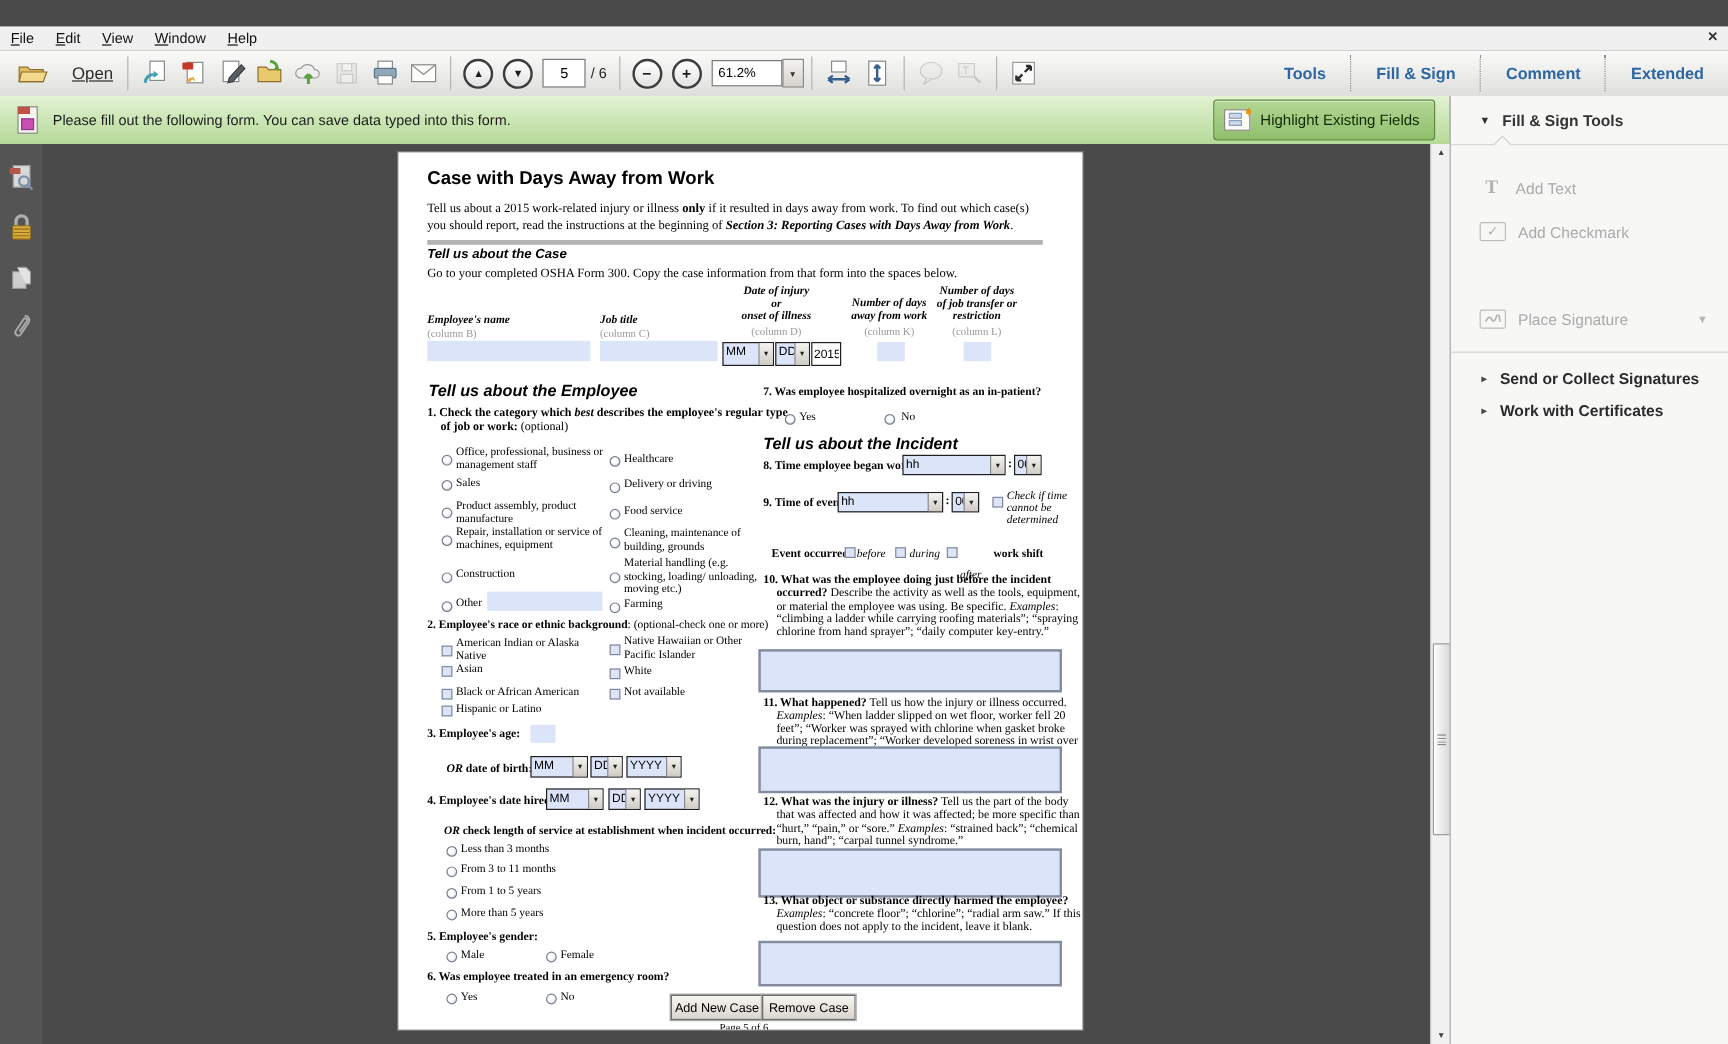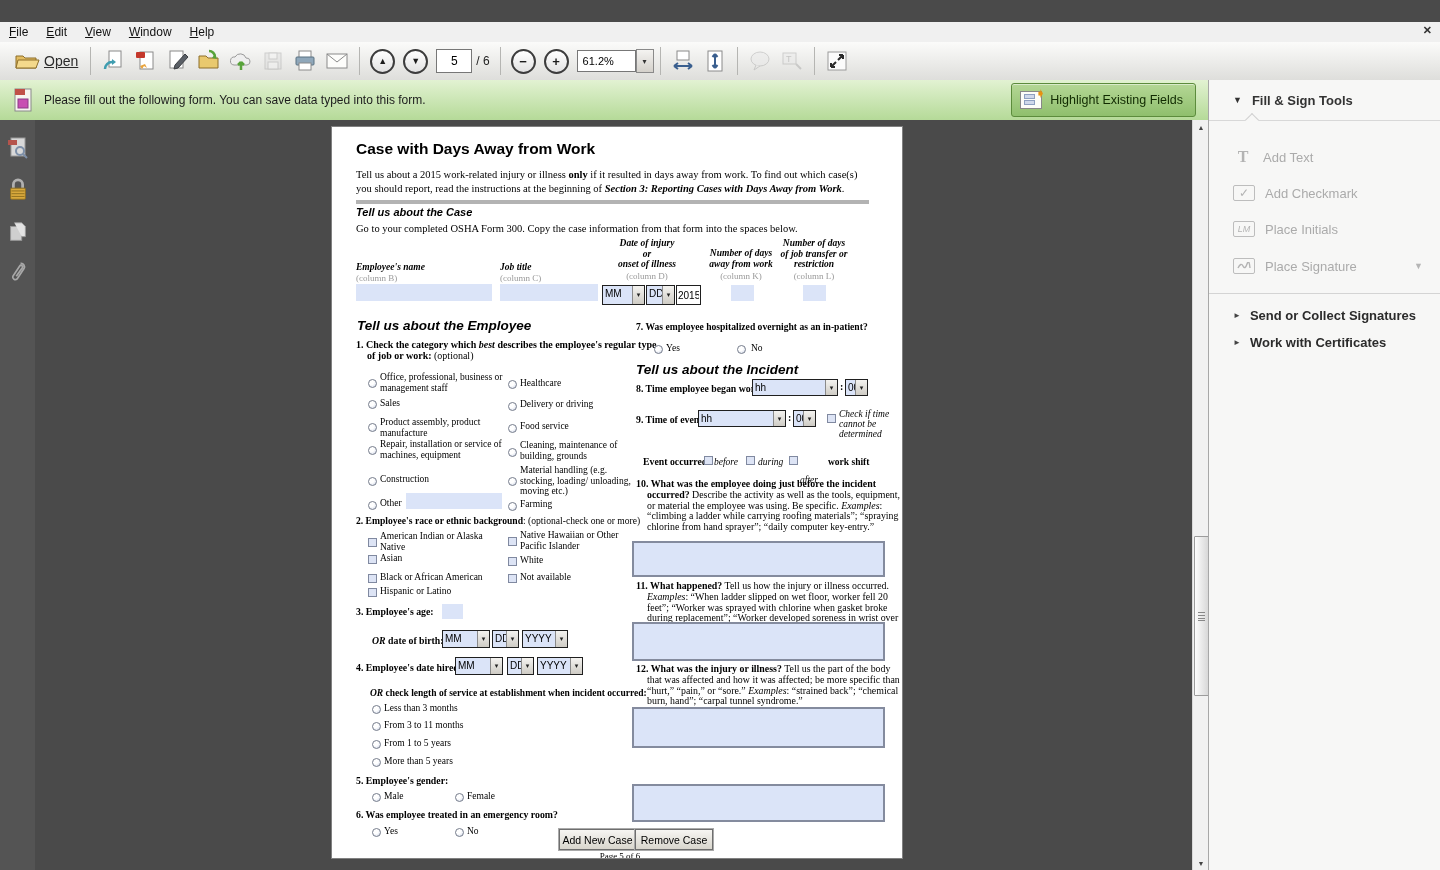--- a/index.html
+++ b/index.html
@@ -28,21 +28,21 @@
   .tsep{width:1px;height:28px;background:#b5b5b2;margin:0 6px;}
   .ticon{width:26px;height:26px;display:flex;align-items:center;justify-content:center;margin:0 3px;}
   .ticon.disabled{opacity:.4;}
   .circlebtn{width:21px;height:21px;border:2px solid #3c3c3c;border-radius:50%;display:flex;align-items:center;justify-content:center;font-size:9px;color:#1c1c1c;background:linear-gradient(#ffffff,#e2e2e2);margin:0 4px;}
   .circlebtn.sign{font-size:13px;font-weight:bold;}
   #page-input{width:30px;height:20px;border:1px solid #777;text-align:center;font-size:12px;font-family:"Liberation Sans",sans-serif;margin:0 4px;background:#fff;}
   .slashlabel{font-size:12px;color:#222;margin-right:4px;}
   #zoom-box{width:52px;height:20px;border:1px solid #777;background:#fff;font-size:11px;display:flex;align-items:center;padding-left:5px;margin-left:4px;}
   #zoom-dd{width:16px;height:22px;border:1px solid #8a8a8a;background:linear-gradient(#f4f3f1,#d4d1cb);display:flex;align-items:center;justify-content:center;font-size:8px;color:#333;}
   #open-button{display:flex;align-items:center;margin-left:8px;padding:2px 6px;}
-  #open-button span.lbl{font-size:14px;color:#2b2b2b;margin-left:4px;text-decoration:underline;}
+  #open-button span.lbl{font-size:14px;color:#2b2b2b;margin-left:20px;text-decoration:underline;}
   .tabs{margin-left:auto;display:flex;align-items:center;height:100%;}
   .tabbtn{color:#2d66a3;font-weight:bold;font-size:13.5px;padding:0 20px;}
   .dotsep{width:1px;height:30px;border-left:1px dotted #8c8c8c;}
 
   
   #messagebar{left:0;top:80px;width:1208px;height:40px;background:linear-gradient(#e2f2d2,#b5da98);border-bottom:1px solid #85a563;display:flex;align-items:center;}
   #messagebar .mtext{font-size:12px;color:#1c1c1c;margin-left:10px;}
   #highlight-btn{position:absolute;right:12px;top:3px;height:32px;padding:0 12px 0 8px;display:flex;align-items:center;background:linear-gradient(#b4d795,#8fbf6d);border:1px solid #5c8c3c;border-radius:3px;box-shadow:inset 0 1px 0 rgba(255,255,255,.5);font-size:12.5px;color:#102a00;}
   #highlight-btn .hicon{width:20px;height:16px;background:#fdfdf8;border:1px solid #888;margin-right:8px;position:relative;}
   #highlight-btn .hicon i{position:absolute;left:3px;width:9px;height:3px;background:#cfd8ea;border:1px solid #8ea0c0;}
@@ -231,20 +231,29 @@
     </div>
     <div class="tsep"></div>
 
     <div class="ticon">
       <svg width="22" height="22" viewBox="0 0 22 22">
         <rect x="2" y="2" width="18" height="18" fill="#fbfbfb" stroke="#9a9a9a"></rect>
         <path d="M5 17 l5 -5 M5 17 v-4 M5 17 h4 M17 5 l-5 5 M17 5 v4 M17 5 h-4" stroke="#2b2b2b" stroke-width="2" fill="none"></path>
       </svg>
     </div>
 
+    <div class="tabs">
+      <span class="tabbtn">Tools</span>
+      <span class="dotsep"></span>
+      <span class="tabbtn">Fill &amp; Sign</span>
+      <span class="dotsep"></span>
+      <span class="tabbtn">Comment</span>
+      <span class="dotsep"></span>
+      <span class="tabbtn">Extended</span>
+    </div>
   </div>
 
   <div id="messagebar" class="abs">
     <svg style="margin-left:12px" width="22" height="26" viewBox="0 0 22 26">
       <rect x="3" y="2" width="16" height="22" fill="#f6f4ef" stroke="#8a8a8a"></rect>
       <rect x="3" y="2" width="10" height="6" fill="#c05048"></rect>
       <rect x="6" y="12" width="10" height="9" fill="#c84fb2" stroke="#8a3b86"></rect>
     </svg>
     <span class="mtext">Please fill out the following form. You can save data typed into this form.</span>
     <div id="highlight-btn">
@@ -465,20 +474,21 @@
 
     <div class="abs q" style="left:304px;top:352px;width:260px;font-size:9.9px;line-height:10.8px"><span class="seg-b">10. </span><span class="seg-b">What was the employee doing just before the incident occurred?</span><span>  Describe the activity as well as the tools, equipment, or material the employee was using.  Be specific.  </span><span class="seg-i">Examples</span><span>:  “climbing a ladder while carrying roofing materials”; “spraying chlorine from hand sprayer”; “daily computer key-entry.”</span></div>
     <textarea class="abs bigfield" style="left: 300px; top: 414px; width: 253px; height: 36px;"></textarea>
 
     <div class="abs q" style="left:304px;top:454px;width:260px;font-size:9.9px;line-height:10.8px"><span class="seg-b">11. </span><span class="seg-b">What happened?</span><span>  Tell us how the injury or illness occurred.  </span><span class="seg-i">Examples</span><span>:  “When ladder slipped on wet floor, worker fell 20 feet”; “Worker was sprayed with chlorine when gasket broke during replacement”; “Worker developed soreness in wrist over time.”</span></div>
     <textarea class="abs bigfield" style="left: 300px; top: 495px; width: 253px; height: 39px;"></textarea>
 
     <div class="abs q" style="left:304px;top:537px;width:260px;font-size:9.9px;line-height:10.8px"><span class="seg-b">12. </span><span class="seg-b">What was the injury or illness?</span><span>  Tell us the part of the body that was affected and how it was affected; be more specific than “hurt,” “pain,” or “sore.”  </span><span class="seg-i">Examples</span><span>:  “strained back”; “chemical burn, hand”; “carpal tunnel syndrome.”</span></div>
     <textarea class="abs bigfield" style="left: 300px; top: 580px; width: 253px; height: 41px;"></textarea>
 
+    <div class="abs q" style="left:304px;top:619px;width:260px;font-size:9.9px;line-height:10.8px"><span class="seg-b">13. </span><span class="seg-b">What object or substance directly harmed the employee?</span><span>  </span><span class="seg-i">Examples</span><span>: “concrete floor”; “chlorine”; “radial arm saw.”  If this question does not apply to the incident, leave it blank.</span></div>
     <textarea class="abs bigfield" style="left: 300px; top: 657px; width: 253px; height: 38px;"></textarea>
 
     <div class="abs pdfbtn" style="left:227px;top:702px;width:75px;height:19px">Add New Case</div>
     <div class="abs pdfbtn" style="left:303px;top:702px;width:76px;height:19px">Remove Case</div>
     <div id="pg-footer" class="abs">Page 5 of 6</div>
   </div>
 
   <div id="vscroll" class="abs">
     <div class="scr-arrow" style="top:0">▲</div>
     <div id="scr-thumb">
@@ -493,24 +503,20 @@
       <span class="htext">Fill &amp; Sign Tools</span>
     </div>
     <div class="rp-caret"></div>
     <div class="rp-item" style="top:62px">
       <span class="ric" style="font-size:16px;font-weight:bold;font-family:'Liberation Serif',serif">T</span>
       <span>Add Text</span>
     </div>
     <div class="rp-item" style="top:98px">
       <span class="ric boxed" style="font-size:12px;font-style:normal">✓</span>
       <span>Add Checkmark</span>
-    </div>
-    <div class="rp-item" style="top:134px">
-      <span class="ric boxed">LM</span>
-      <span>Place Initials</span>
     </div>
     <div class="rp-item" style="top:171px">
       <span class="ric boxed">
         <svg width="14" height="8" viewBox="0 0 14 8">
             <path d="M1 6 q3 -6 5 -2 t4 -2 t3 4" fill="none" stroke="#b3b3b3" stroke-width="1.4"></path>
           </svg>
       </span>
       <span>Place Signature</span>
       <span class="dd">▼</span>
     </div>

